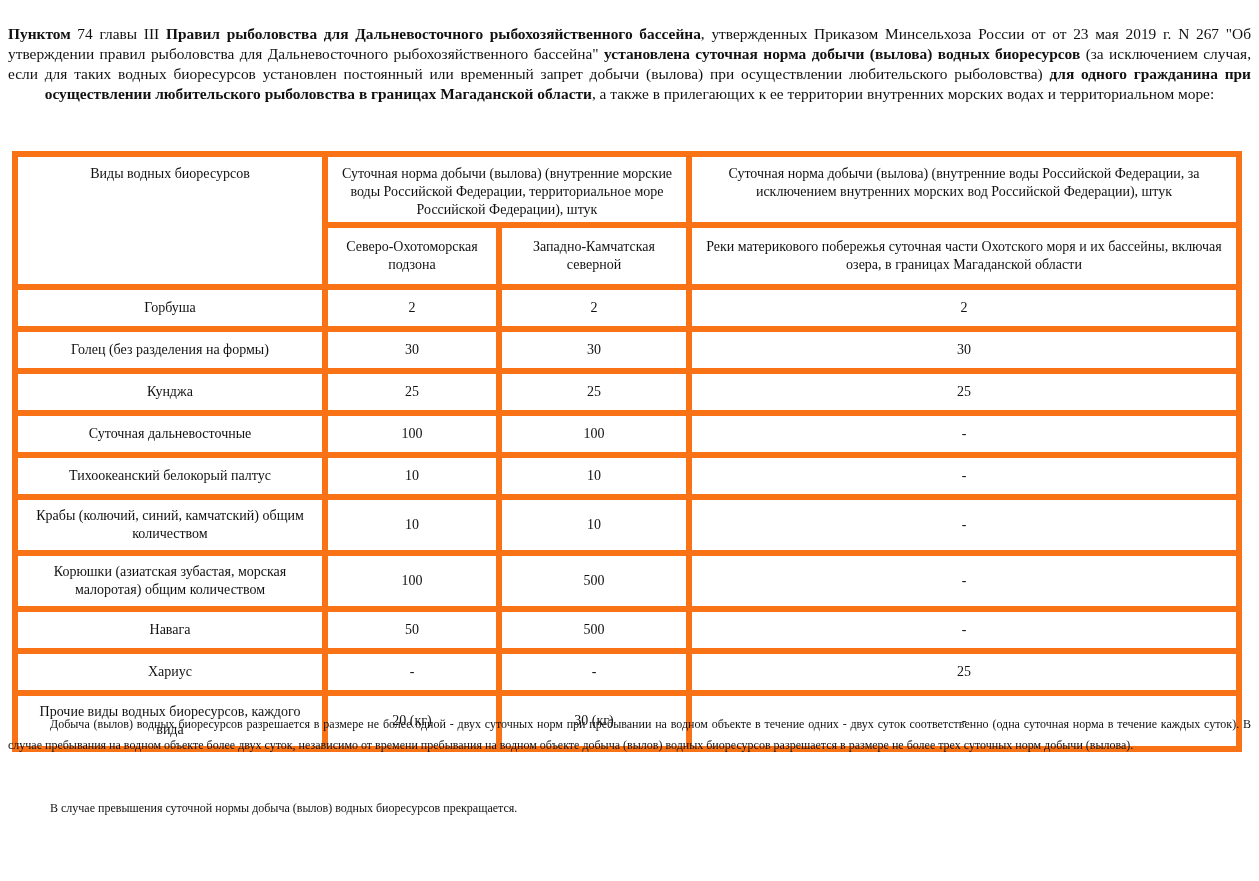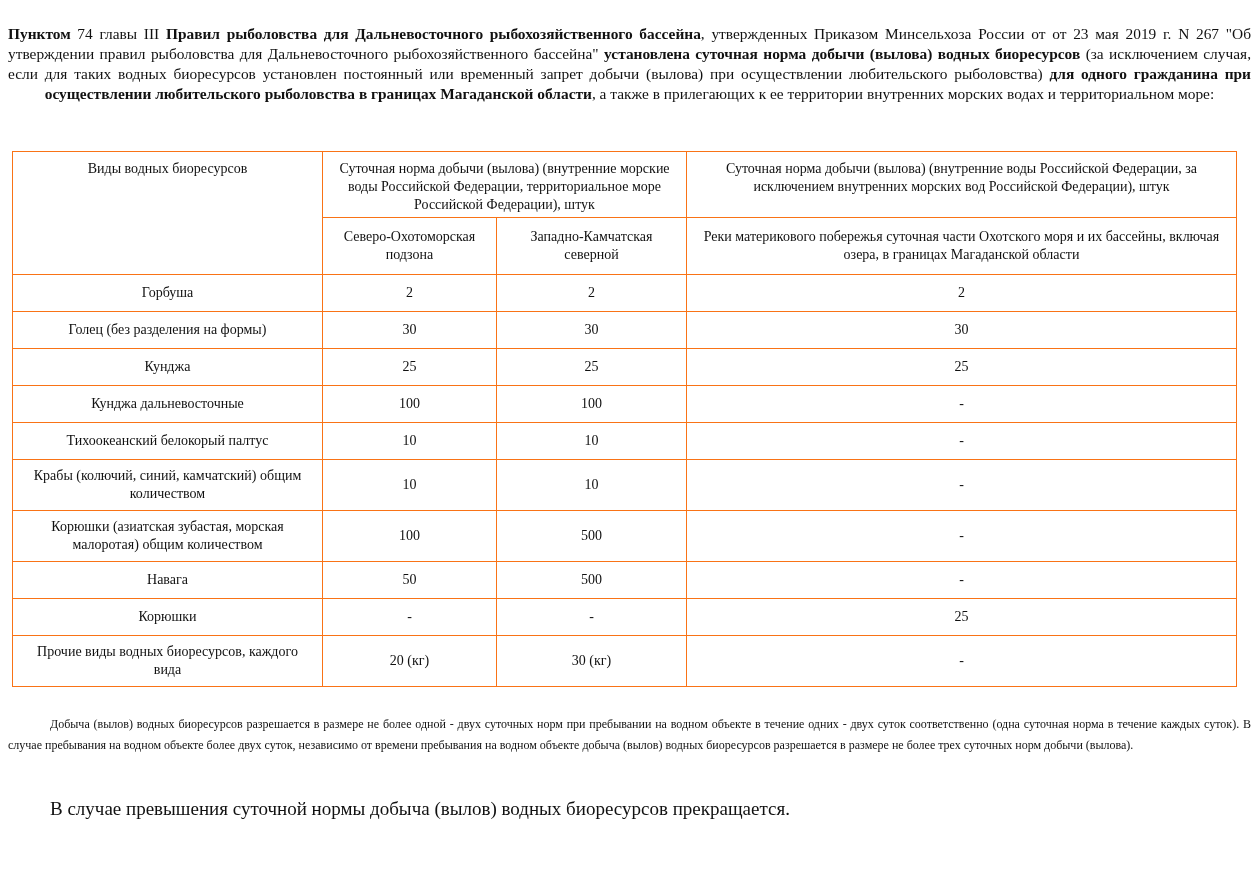--- a/index.html
+++ b/index.html
@@ -15,35 +15,35 @@
     text-align-last: center;
     margin-top: 16px;
   }
   .intro b { font-weight: bold; }
   table.norms {
     position: absolute; left: 12px; top: 151px; width: 1224px;
     border-collapse: collapse; table-layout: fixed;
     font-size: 14px; line-height: 18px;
   }
   table.norms td, table.norms th {
-    border: 1px solid #f97316; font-weight: normal;
+    border: 6px solid #f97316; font-weight: normal;
     text-align: center; vertical-align: middle; padding: 3px 10px;
   }
   table.norms th.top { vertical-align: top; padding-top: 8px; }
   table.norms th.sub { height: 50px; }
   table.norms tr.r1 td { height: 30px; margin-left: 16px; }
   table.norms tr.r2 td { height: 44px; }
   .p1 {
     position: absolute; left: 8px; top: 714px; width: 1243px;
     font-size: 12px; line-height: 21px; text-align: justify;
     text-indent: 42px;
   }
   .p2 {
     position: absolute; left: 8px; top: 798px; width: 1243px;
-    font-size: 19px; line-height: 21px; text-indent: 42px;
+    font-size: 12px; line-height: 21px; text-indent: 42px;
   }
 </style>
 </head>
 <body>
 
 <div class="intro">
   <b>Пунктом</b><span> 74 главы III </span><b>Правил рыболовства для Дальневосточного рыбохозяйственного бассейна</b><span>, утвержденных Приказом Минсельхоза России от от 23 мая 2019 г. N 267 "Об утверждении правил рыболовства для Дальневосточного рыбохозяйственного бассейна" </span><b>установлена суточная норма добычи (вылова) водных биоресурсов</b><span> (за исключением случая, если для таких водных биоресурсов установлен постоянный или временный запрет добычи (вылова) при осуществлении любительского рыболовства) </span><b>для одного гражданина при осуществлении любительского рыболовства в границах Магаданской области</b><span>, а также в прилегающих к ее территории внутренних морских водах и территориальном море:</span>
 </div>
 
 <table class="norms">
@@ -78,21 +78,21 @@
       <td>30</td>
       <td>30</td>
     </tr>
     <tr class="r1">
       <td>Кунджа</td>
       <td>25</td>
       <td>25</td>
       <td>25</td>
     </tr>
     <tr class="r1">
-      <td>Кунджа дальневосточные</td>
+      <td>Суточная дальневосточные</td>
       <td>100</td>
       <td>100</td>
       <td>-</td>
     </tr>
     <tr class="r1">
       <td>Тихоокеанский белокорый палтус</td>
       <td>10</td>
       <td>10</td>
       <td>-</td>
     </tr>
@@ -108,21 +108,21 @@
       <td>500</td>
       <td>-</td>
     </tr>
     <tr class="r1">
       <td>Навага</td>
       <td>50</td>
       <td>500</td>
       <td>-</td>
     </tr>
     <tr class="r1">
-      <td>Корюшки</td>
+      <td>Хариус</td>
       <td>-</td>
       <td>-</td>
       <td>25</td>
     </tr>
     <tr class="r2">
       <td>Прочие виды водных биоресурсов, каждого вида</td>
       <td>20 (кг)</td>
       <td>30 (кг)</td>
       <td>-</td>
     </tr>

